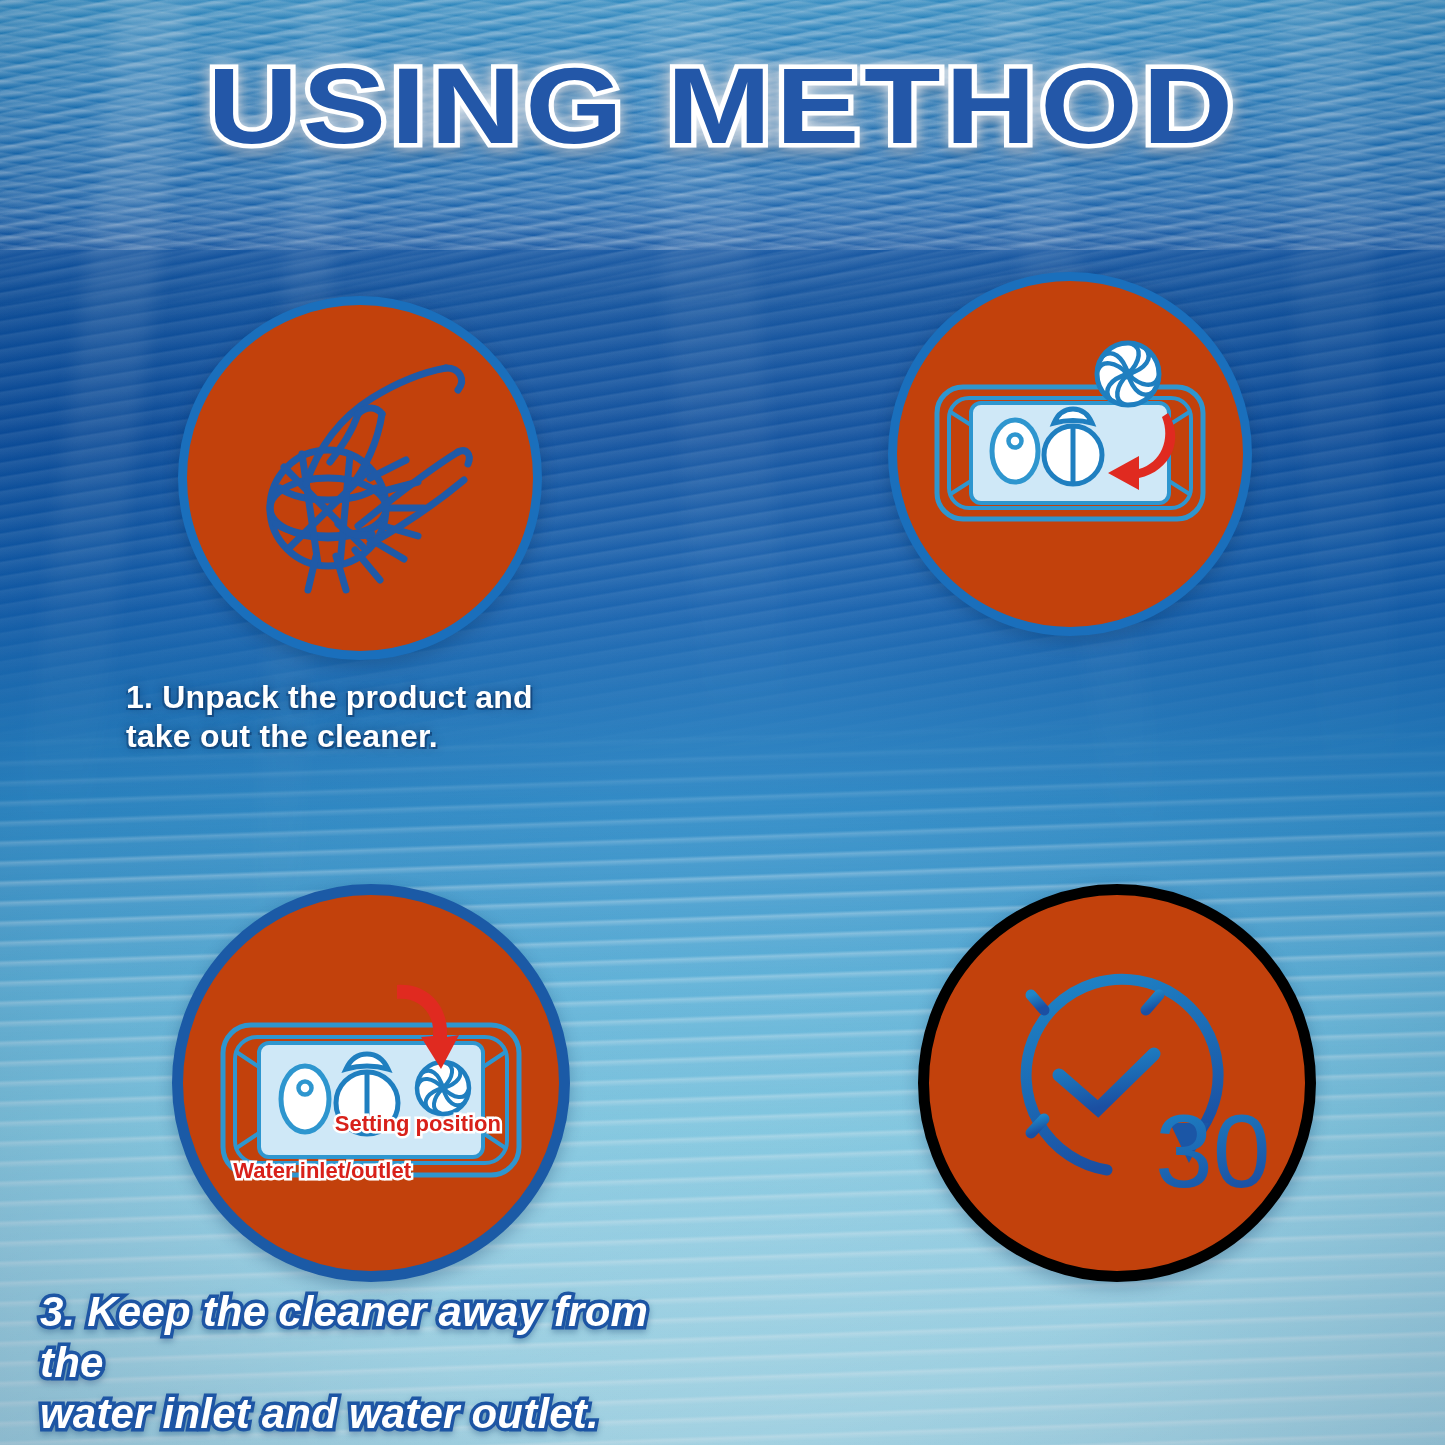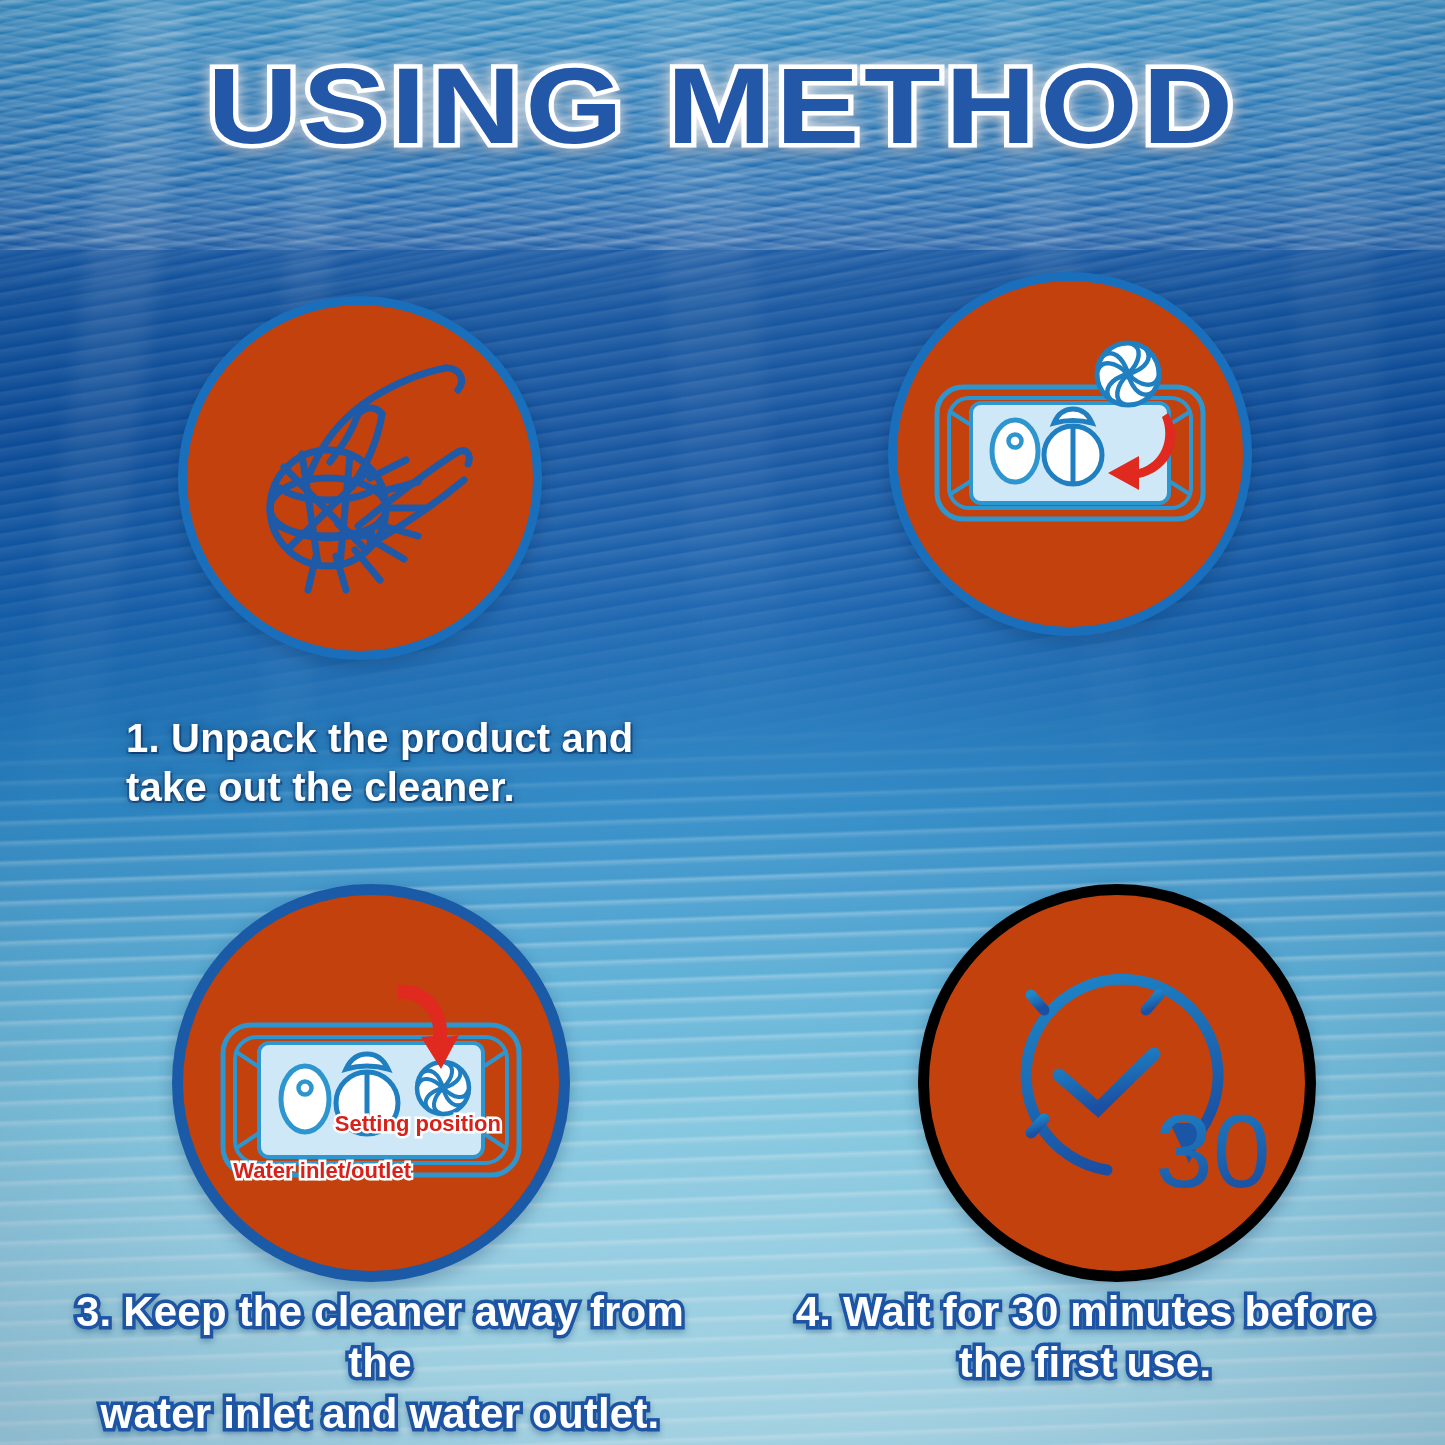--- a/index.html
+++ b/index.html
@@ -113,36 +113,35 @@
   .c4{left:918px;top:884px;width:376px;height:376px;border:11px solid #000000;}
   .circle svg{display:block;}
 
   
   .cap{
     position:absolute;font-weight:bold;color:#ffffff;
     font-family:"Liberation Sans", sans-serif;
     white-space:pre-line;
   }
   .cap-dark{
-    font-size:40px;line-height:1.22;letter-spacing:.2px;
+    font-size:32px;line-height:1.22;letter-spacing:.2px;
     text-shadow:
       2px 2px 0 rgba(10,45,95,.55),
      -2px 2px 0 rgba(10,45,95,.35),
       0 0 10px rgba(8,45,95,.55);
-    margin-top: 36px;
   }
   .cap-light{
     font-size:42px;line-height:1.22;letter-spacing:.2px;
     -webkit-text-stroke:7px #1d55a4;
     paint-order:stroke fill;
     filter:drop-shadow(0 3px 3px rgba(12,60,110,.35));
   }
   .cap1{left:126px;top:678px;width:620px;text-align:left;}
   .cap2{left:735px;top:678px;width:690px;text-align:center;}
-  .cap3{left:40px;top:1286px;width:680px;text-align:center;}
+  .cap3{left:40px;top:1286px;width:680px;text-align:left;font-style:italic;}
   .cap4{left:770px;top:1286px;width:630px;text-align:center;}
 </style>
 </head>
 <body>
 
 <div id="stage">
 
   <div class="bg-base"></div>
   <div class="bg-surface"></div>
   <div class="bg-surface2"></div>
@@ -296,16 +295,14 @@
       <path d="M213 200 L252 200 L232 240 Z" fill="#1b56a6"></path>
 
       <text x="198" y="264" font-family="Liberation Sans, sans-serif" font-size="104" font-weight="normal" fill="url(#clkgrad)">30</text>
     </svg>
   </div>
 
   <div class="cap cap-dark  cap1">1. Unpack the product and
 take out the cleaner.</div>
   <div class="cap cap-light cap3">3. Keep the cleaner away from the
 water inlet and water outlet.</div>
-  <div class="cap cap-light cap4">4. Wait for 30 minutes before
-the first use.</div>
 
 </div>
 
 </body></html>

